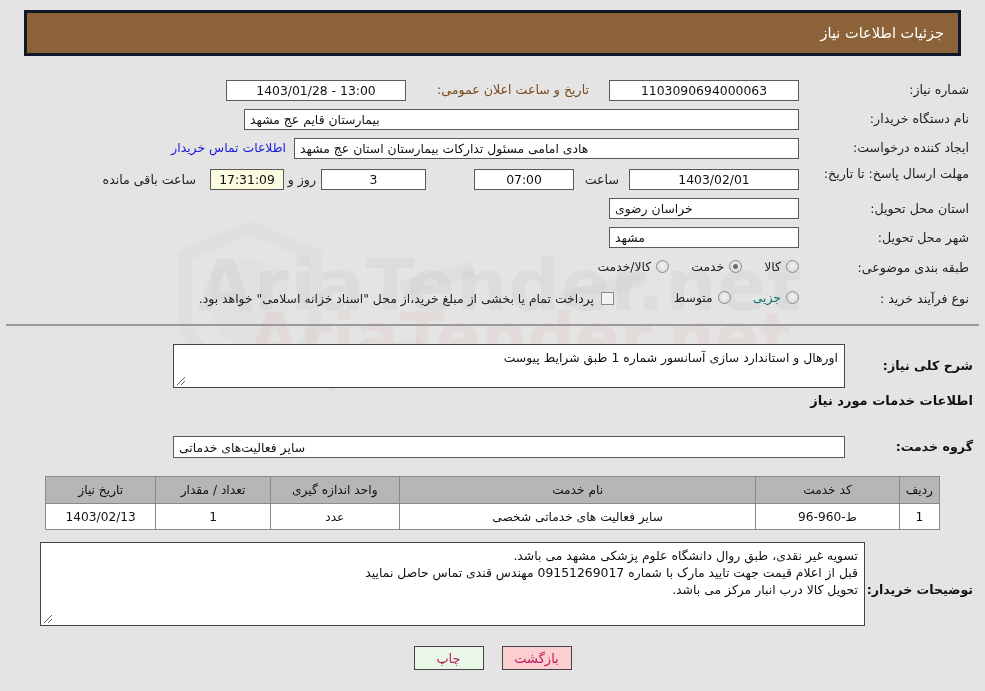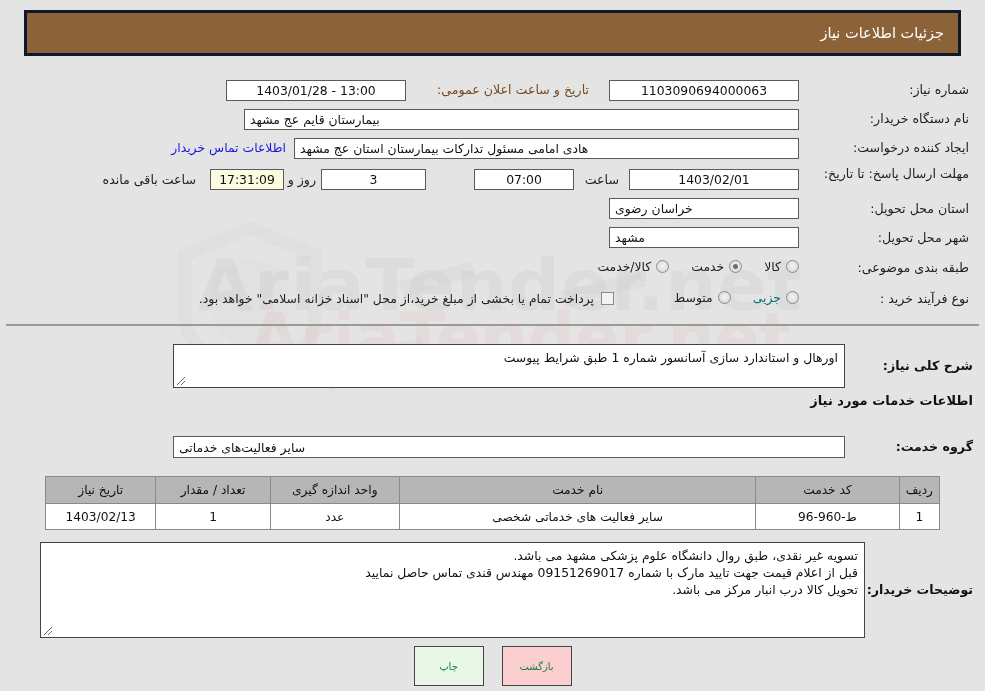--- a/index.html
+++ b/index.html
@@ -176,24 +176,24 @@
   
   .btnbar {
     position: absolute;
     left: 0; top: 646px; width: 985px;
     display: flex; justify-content: center; align-items: center;
     gap: 18px;
     z-index: 3;
   }
   .btn {
     border: 1px solid #444;
-    height: 40px;
+    height: 24px;
     min-width: 70px;
-    font-size: 10px;
-    color: #15803d;
+    font-size: 13px;
+    color: #be185d;
     display: flex; align-items: center; justify-content: center;
     cursor: pointer;
     font-family: "DejaVu Sans", "Liberation Sans", sans-serif;
   }
   .btn-print { background: #e9f7e6; }
   .btn-back  { background: #fbcfcf; }
 </style>
 </head>
 <body>
 
@@ -345,21 +345,21 @@
           <td>ط-960-96</td>
           <td>سایر فعالیت های خدماتی شخصی</td>
           <td>عدد</td>
           <td>1</td>
           <td>1403/02/13</td>
         </tr>
       </tbody>
     </table>
 
     <span class="bold-lbl" style="position:absolute; right:12px; top:252px;">توضیحات خریدار:</span>
-    <div class="ta" style="position:absolute; right:120px; top:212px; width:825px; height:96px;">
+    <div class="ta" style="position:absolute; right:120px; top:212px; width:825px; height:84px;">
       <div>تسویه غیر نقدی، طبق روال دانشگاه علوم پزشکی مشهد می باشد.</div>
       <div>قبل از اعلام قیمت جهت تایید مارک با شماره 09151269017 مهندس قندی تماس حاصل نمایید</div>
       <div>تحویل کالا درب انبار مرکز می باشد.</div>
       <span class="grip">
         <svg width="10" height="10" viewBox="0 0 10 10">
           <line x1="9" y1="1" x2="1" y2="9" stroke="#666" stroke-width="1"></line>
           <line x1="9" y1="5" x2="5" y2="9" stroke="#666" stroke-width="1"></line>
         </svg>
       </span>
     </div>

